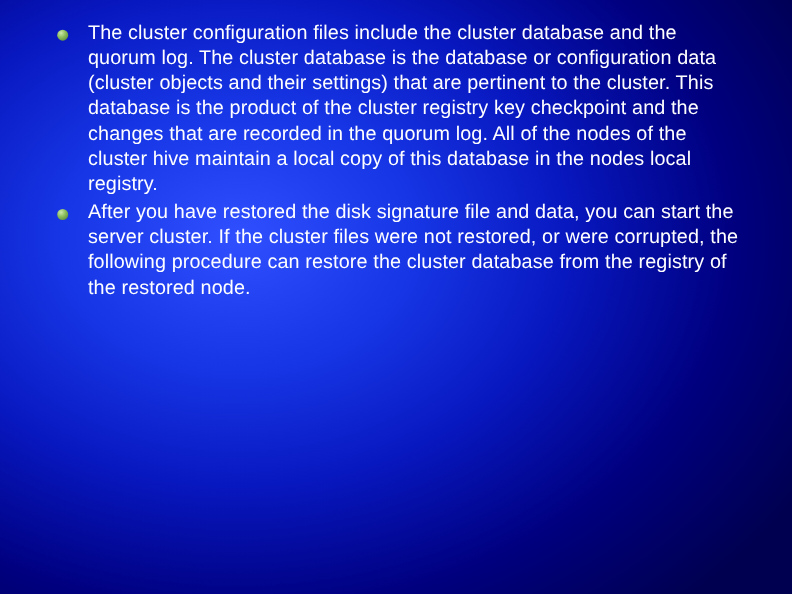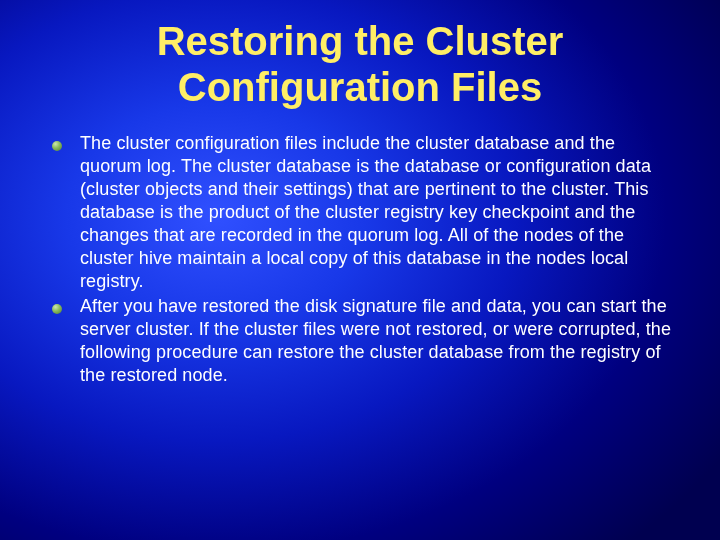--- a/index.html
+++ b/index.html
@@ -45,21 +45,20 @@
     width: 10px;
     height: 10px;
     border-radius: 50%;
     background: radial-gradient(circle at 35% 30%, #cde8b0 0%, #8fc060 40%, #4a7830 100%);
   }
 </style>
 </head>
 <body>
 
 <div class="slide">
-  <h1 class="title">Restoring the Cluster Configuration Files</h1>
   <ul class="bullets">
     <li class="bullet-item">
       <span class="bullet-dot"></span>
       <span>The cluster configuration files include the cluster database and the quorum log. The cluster database is the database or configuration data (cluster objects and their settings) that are pertinent to the cluster. This database is the product of the cluster registry key checkpoint and the changes that are recorded in the quorum log. All of the nodes of the cluster hive maintain a local copy of this database in the nodes local registry.</span>
     </li>
     <li class="bullet-item">
       <span class="bullet-dot"></span>
       <span>After you have restored the disk signature file and data, you can start the server cluster. If the cluster files were not restored, or were corrupted, the following procedure can restore the cluster database from the registry of the restored node.</span>
     </li>
   </ul>

